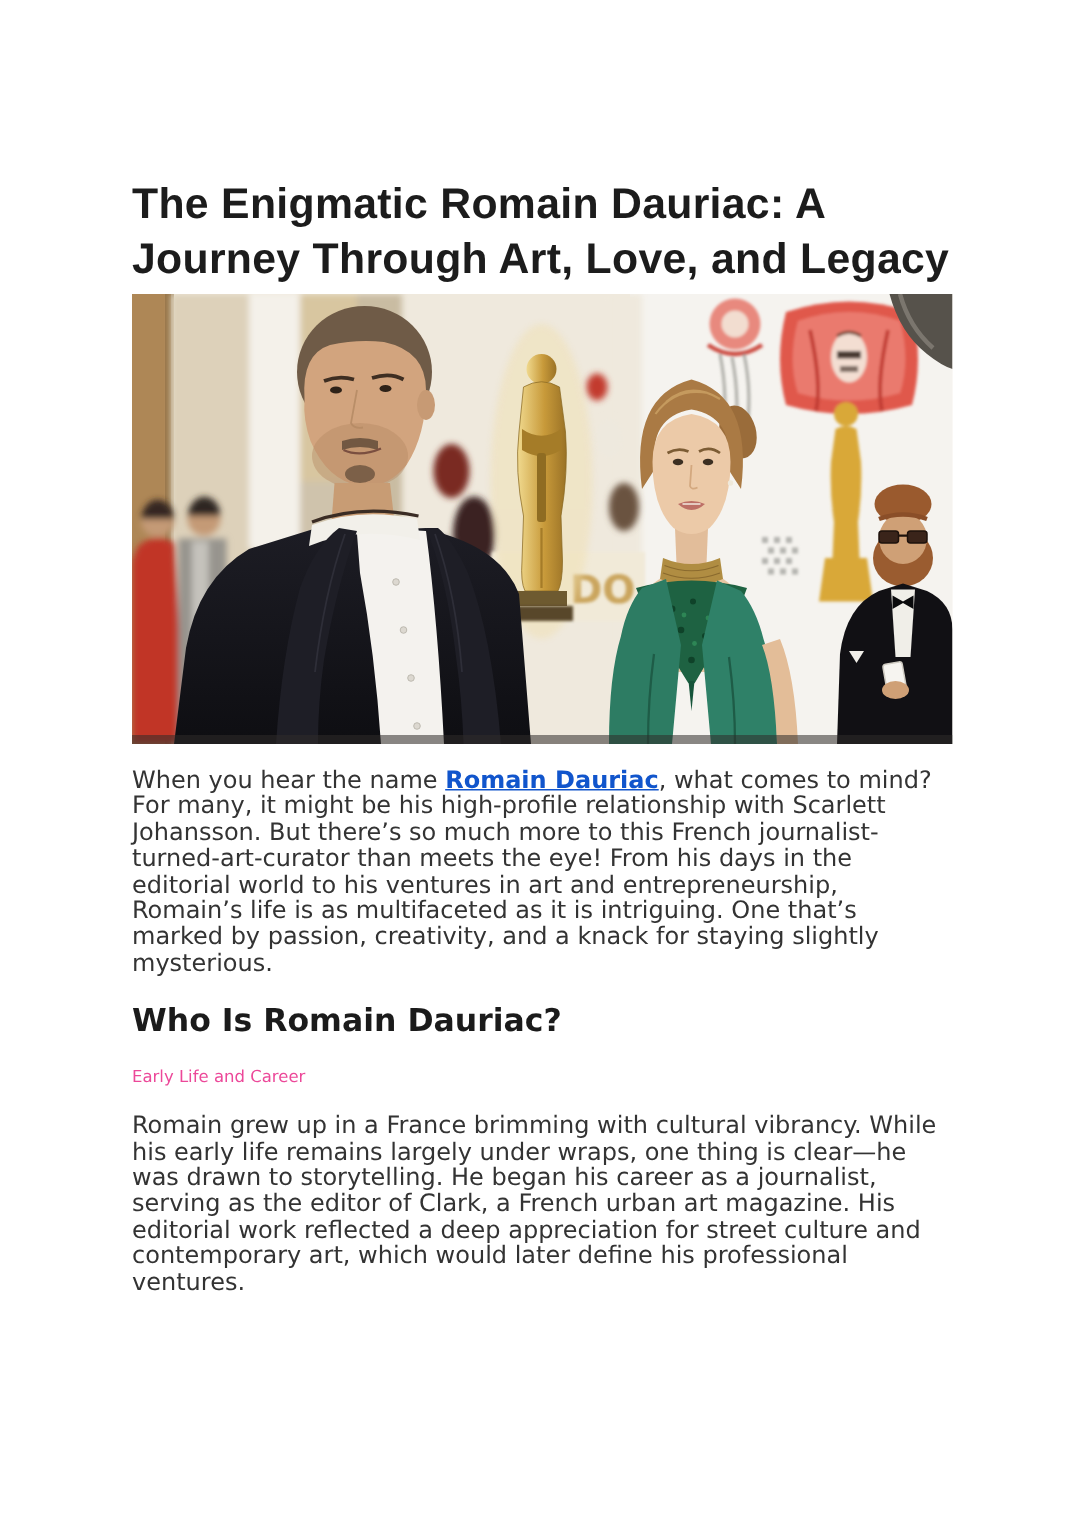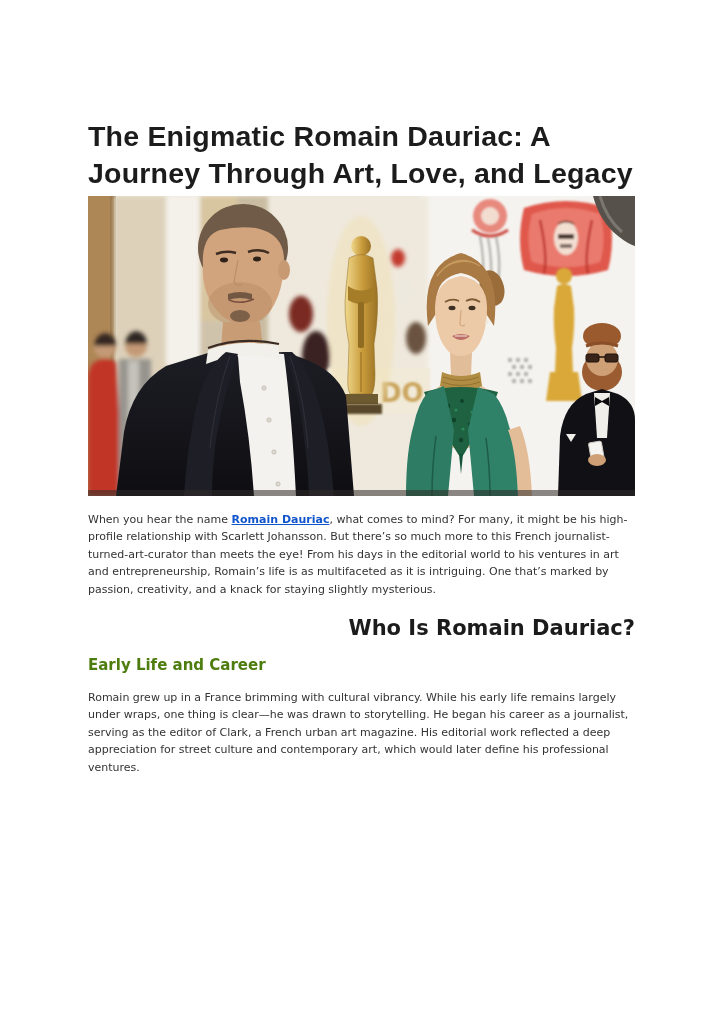--- a/index.html
+++ b/index.html
@@ -20,40 +20,39 @@
     line-height:36.5px;
     font-weight:bold;
     color:#1c1c1c;
     letter-spacing:.2px;
   }
   figure.hero { margin:0; padding:0; }
   svg.photo { display:block; width:547px; height:300px; }
   p.body {
     width:547px;
     margin:14px 0 0 0;
-    font-size:11px;
+    font-size:16px;
     line-height:17.4px;
     color:#333;
   }
   p.body.first { margin-top:15px; }
   h2.section {
     margin:17px 0 0 0;
     font-size:21px;
     line-height:26px;
     color:#1b1b1b;
     font-weight:bold;
     font-family:"DejaVu Sans", sans-serif;
-    text-align:right;
   }
   h3.subsection {
     margin:15px 0 0 0;
-    font-size:15px;
+    font-size:11px;
     line-height:19px;
-    color:#4d7c0f;
-    font-weight:bold;
+    color:#ec4899;
+    font-weight:normal;
   }
   a.doc-link {
     color:#1155cc;
     font-weight:bold;
     text-decoration:underline;
     cursor:pointer;
   }
 </style>
 </head>
 <body>

